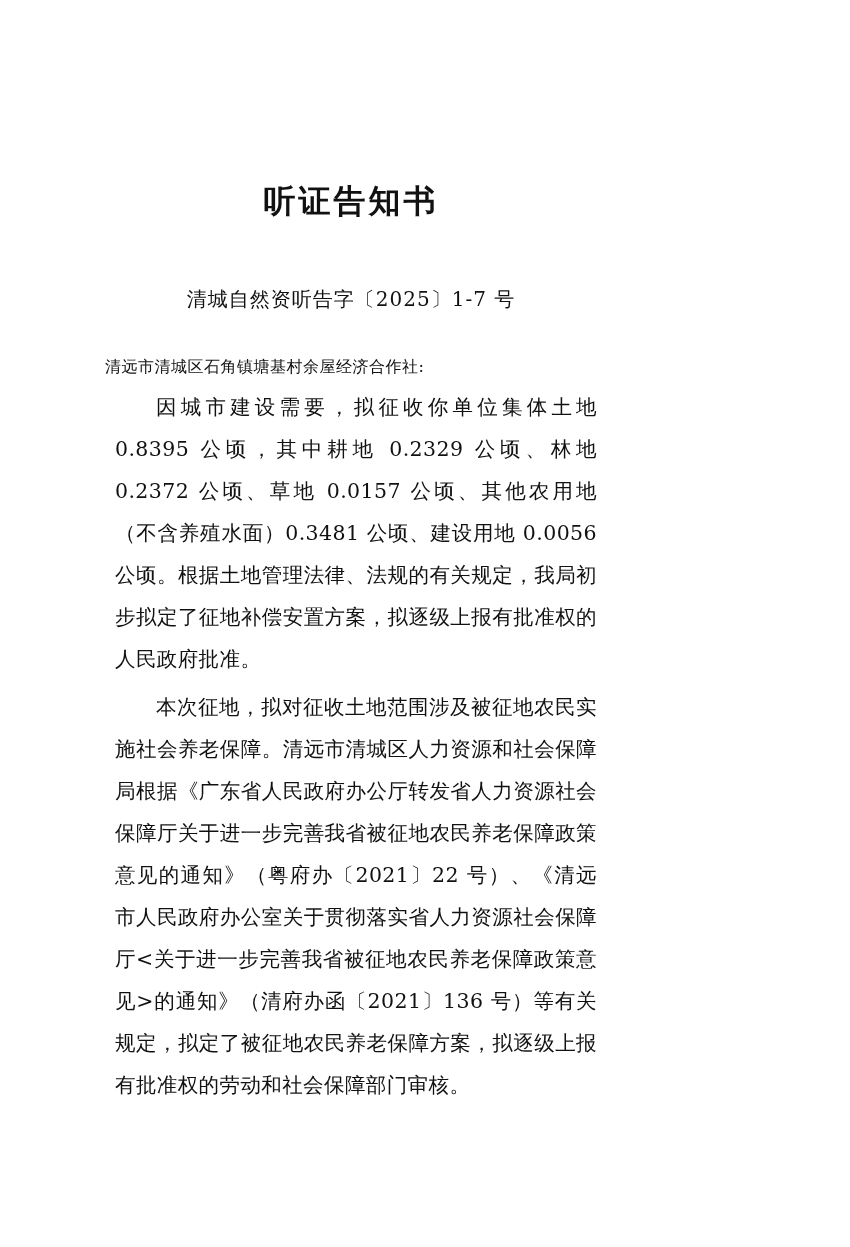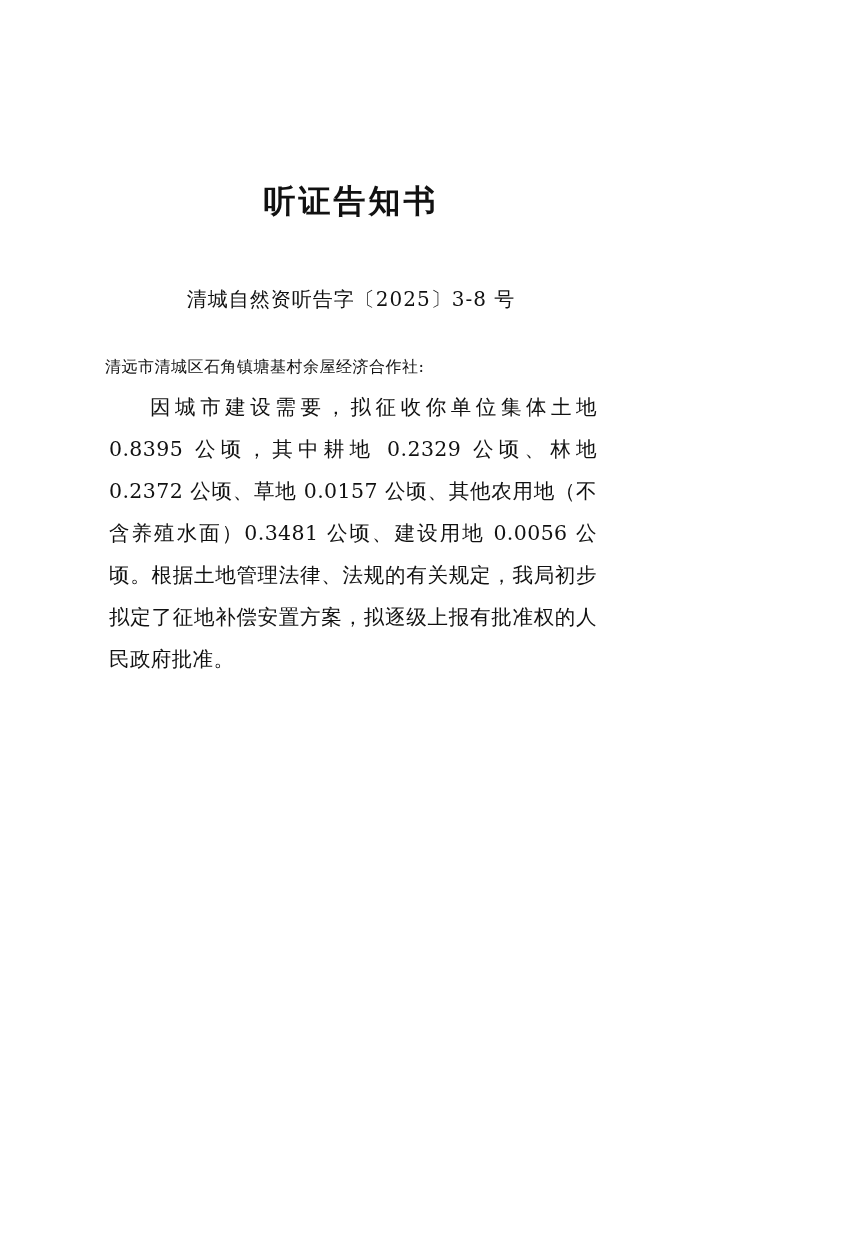--- a/index.html
+++ b/index.html
@@ -40,33 +40,34 @@
     font-size: 16px;
     margin-top: 44px;
     letter-spacing: 0.5px;
   }
   .para {
     font-size: 20.5px;
     line-height: 42px;
     text-align: justify;
     text-justify: inter-ideograph;
     text-indent: 2em;
-    margin: 6px 0 0 4px;
+    margin: 6px 0 0 10px;
     letter-spacing: 0.4px;
   }
   .para.first {
     margin-top: 8px;
   }
 </style>
 </head>
 <body>
 
 <div class="page">
 
   <h1 class="doc-title">听证告知书</h1>
 
-  <div class="doc-number">清城自然资听告字〔2025〕3-8 号</div>
+  <div class="doc-number">清城自然资听告字〔2025〕1-7 号</div>
 
   <div class="addressee">清远市清城区石角镇塘基村余屋经济合作社:</div>
 
   <p class="para first">因城市建设需要，拟征收你单位集体土地 0.8395 公顷，其中耕地 0.2329 公顷、林地 0.2372 公顷、草地 0.0157 公顷、其他农用地（不含养殖水面）0.3481 公顷、建设用地 0.0056 公顷。根据土地管理法律、法规的有关规定，我局初步拟定了征地补偿安置方案，拟逐级上报有批准权的人民政府批准。</p>
+  <p class="para">本次征地，拟对征收土地范围涉及被征地农民实施社会养老保障。清远市清城区人力资源和社会保障局根据《广东省人民政府办公厅转发省人力资源社会保障厅关于进一步完善我省被征地农民养老保障政策意见的通知》（粤府办〔2021〕22 号）、《清远市人民政府办公室关于贯彻落实省人力资源社会保障厅&lt;关于进一步完善我省被征地农民养老保障政策意见&gt;的通知》（清府办函〔2021〕136 号）等有关规定，拟定了被征地农民养老保障方案，拟逐级上报有批准权的劳动和社会保障部门审核。</p>
 
 </div>
 
 </body></html>

